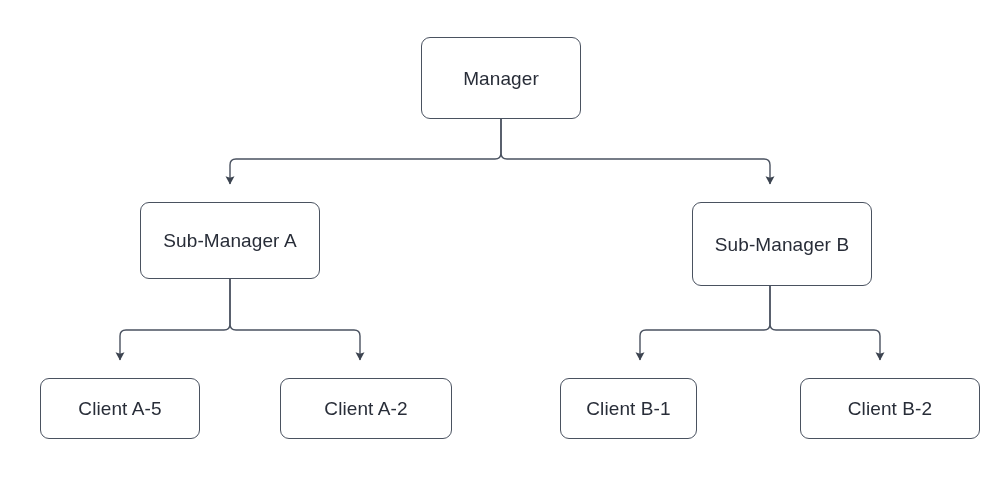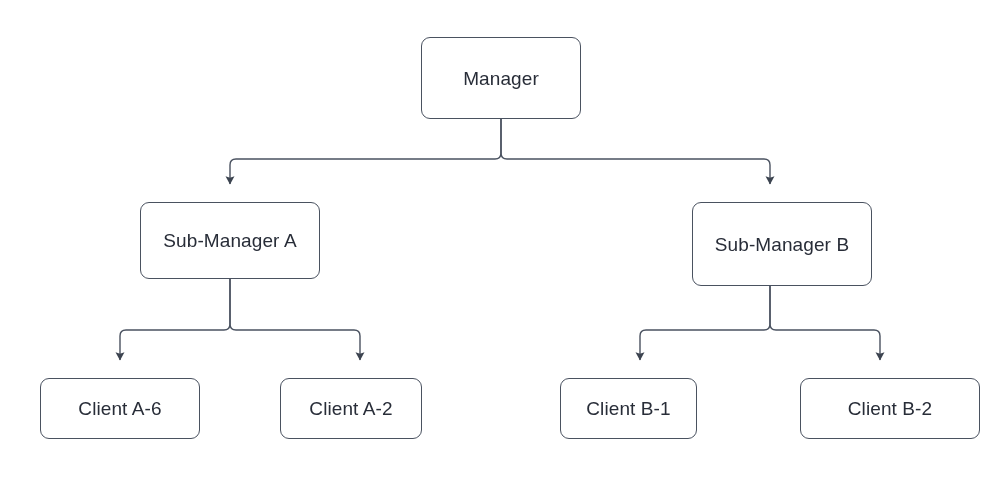--- a/index.html
+++ b/index.html
@@ -77,24 +77,24 @@
 
   <div class="node" style="left:140px; top:202px; width:180px; height:77px;align-items:center;">
     <span class="node-label">Sub-Manager A</span>
   </div>
 
   <div class="node" style="left:680px; top:202px; width:180px; height:84px;margin-left:12px;">
     <span class="node-label">Sub-Manager B</span>
   </div>
 
   <div class="node" style="left:40px; top:378px; width:160px; height:61px;">
-    <span class="node-label">Client A-6</span>
+    <span class="node-label">Client A-5</span>
   </div>
 
-  <div class="node" style="left:280px; top:378px; width:142px; height:61px;">
+  <div class="node" style="left:280px; top:378px; width:172px; height:61px;">
     <span class="node-label">Client A-2</span>
   </div>
 
   <div class="node" style="left:560px; top:378px; width:137px; height:61px;">
     <span class="node-label">Client B-1</span>
   </div>
 
   <div class="node" style="left:800px; top:378px; width:180px; height:61px;">
     <span class="node-label">Client B-2</span>
   </div>

